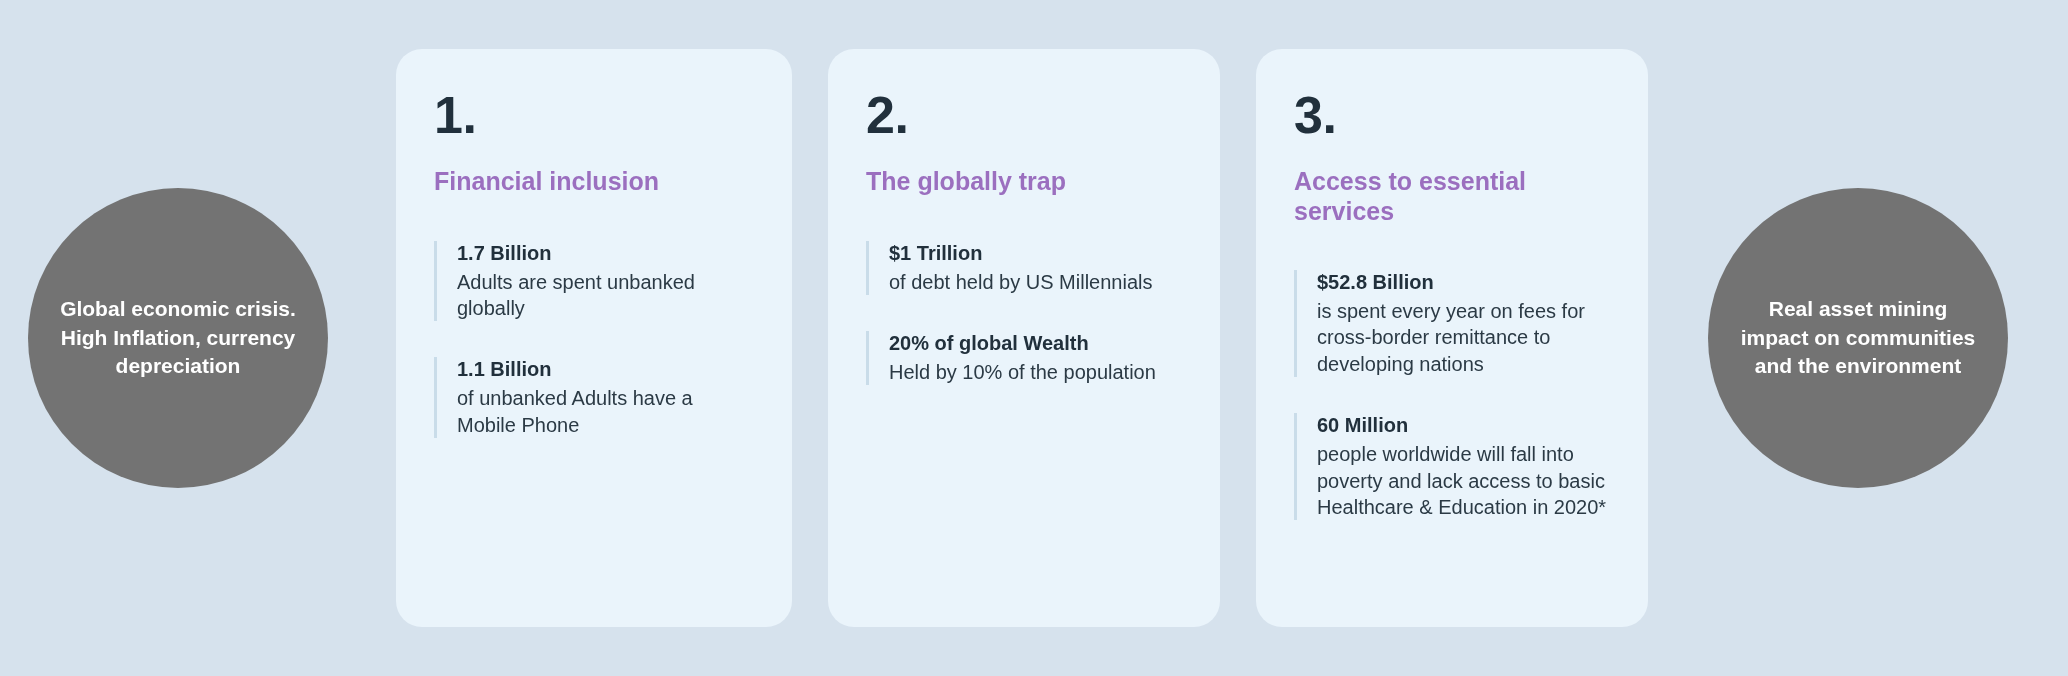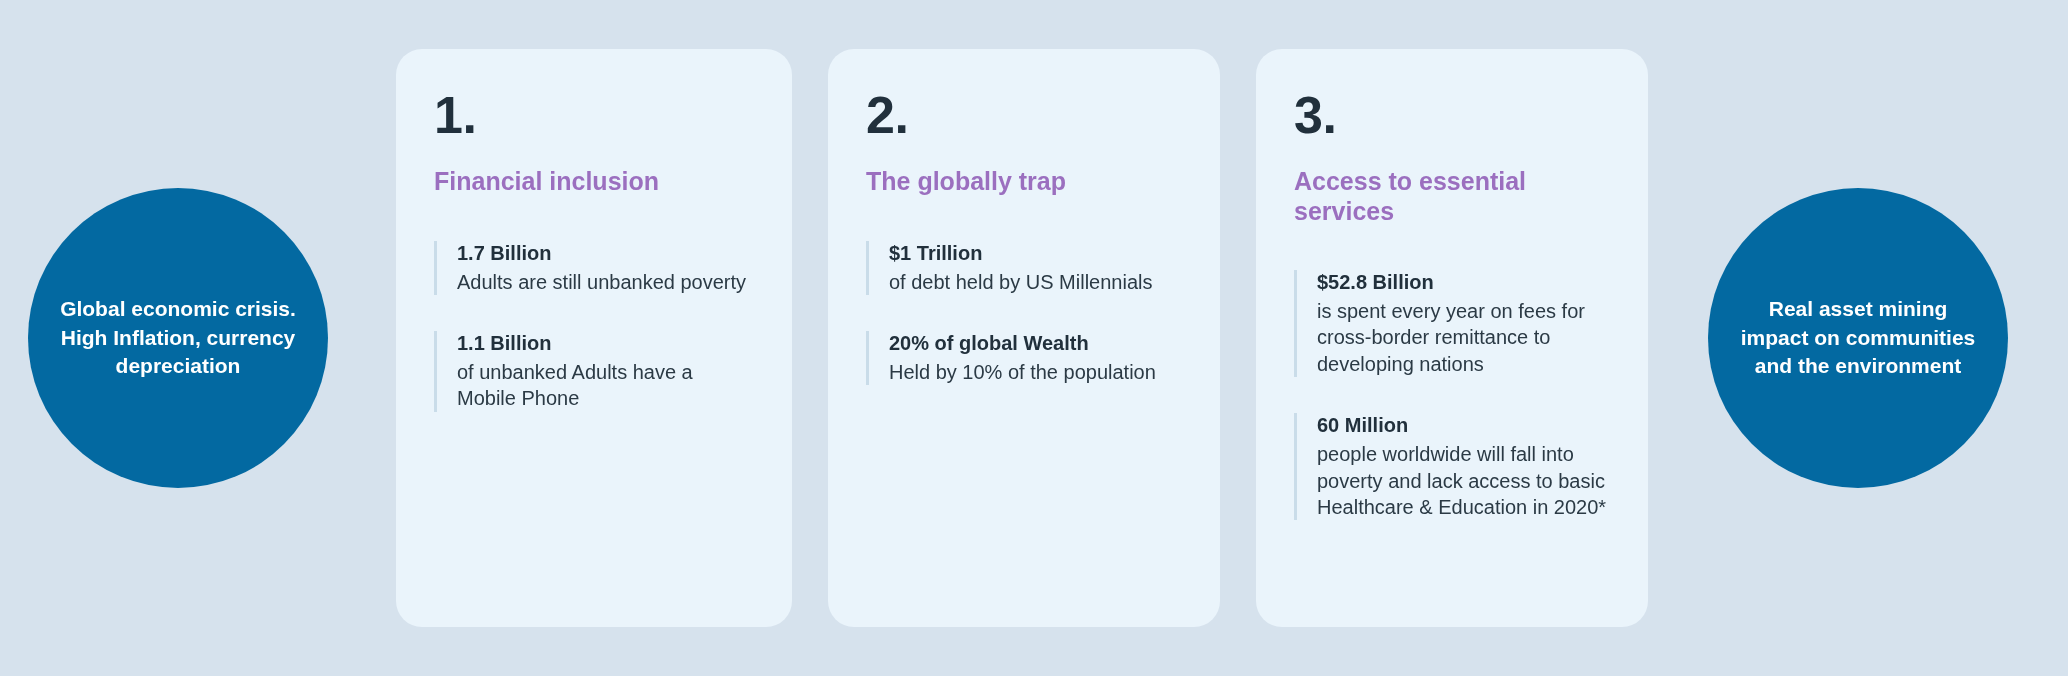--- a/index.html
+++ b/index.html
@@ -20,21 +20,21 @@
     display: flex;
     align-items: center;
     justify-content: flex-start;
     box-sizing: border-box;
   }
 
   
   .circle {
     flex: 0 0 auto;
     border-radius: 50%;
-    background: #0369a1;
+    background: #737373;
     color: #ffffff;
     display: flex;
     align-items: center;
     justify-content: center;
     text-align: center;
     font-weight: bold;
     line-height: 1.38;
   }
   .circle-left {
     width: 300px;
@@ -119,21 +119,21 @@
 High Inflation, currency depreciation</p>
   </div>
 
   <div class="cards">
 
     <div class="card card-1">
       <div class="card-number">1.</div>
       <div class="card-title">Financial inclusion</div>
       <div class="stat">
         <div class="stat-head">1.7 Billion</div>
-        <div class="stat-body">Adults are still unbanked poverty</div>
+        <div class="stat-body">Adults are spent unbanked globally</div>
       </div>
       <div class="stat">
         <div class="stat-head">1.1 Billion</div>
         <div class="stat-body">of unbanked Adults have a Mobile Phone</div>
       </div>
     </div>
 
     <div class="card card-2">
       <div class="card-number">2.</div>
       <div class="card-title">The globally trap</div>

